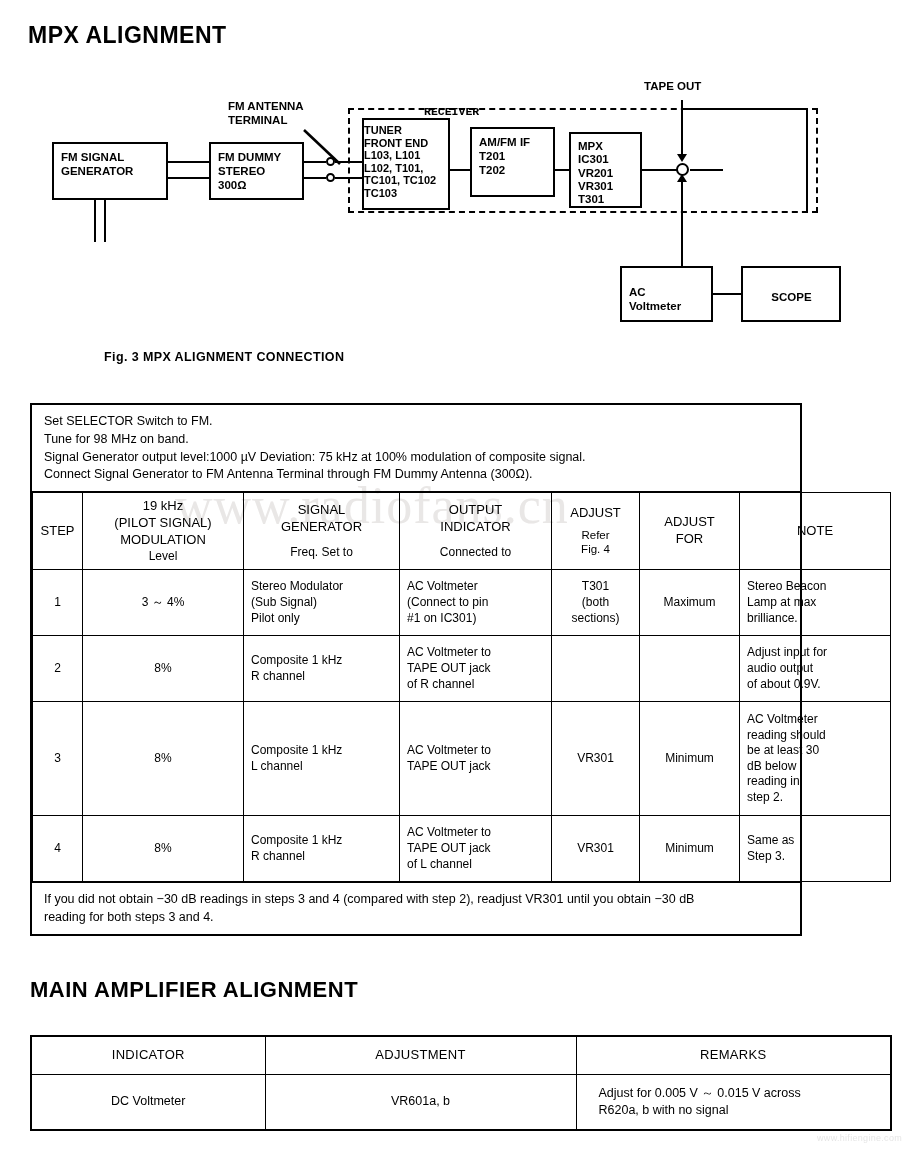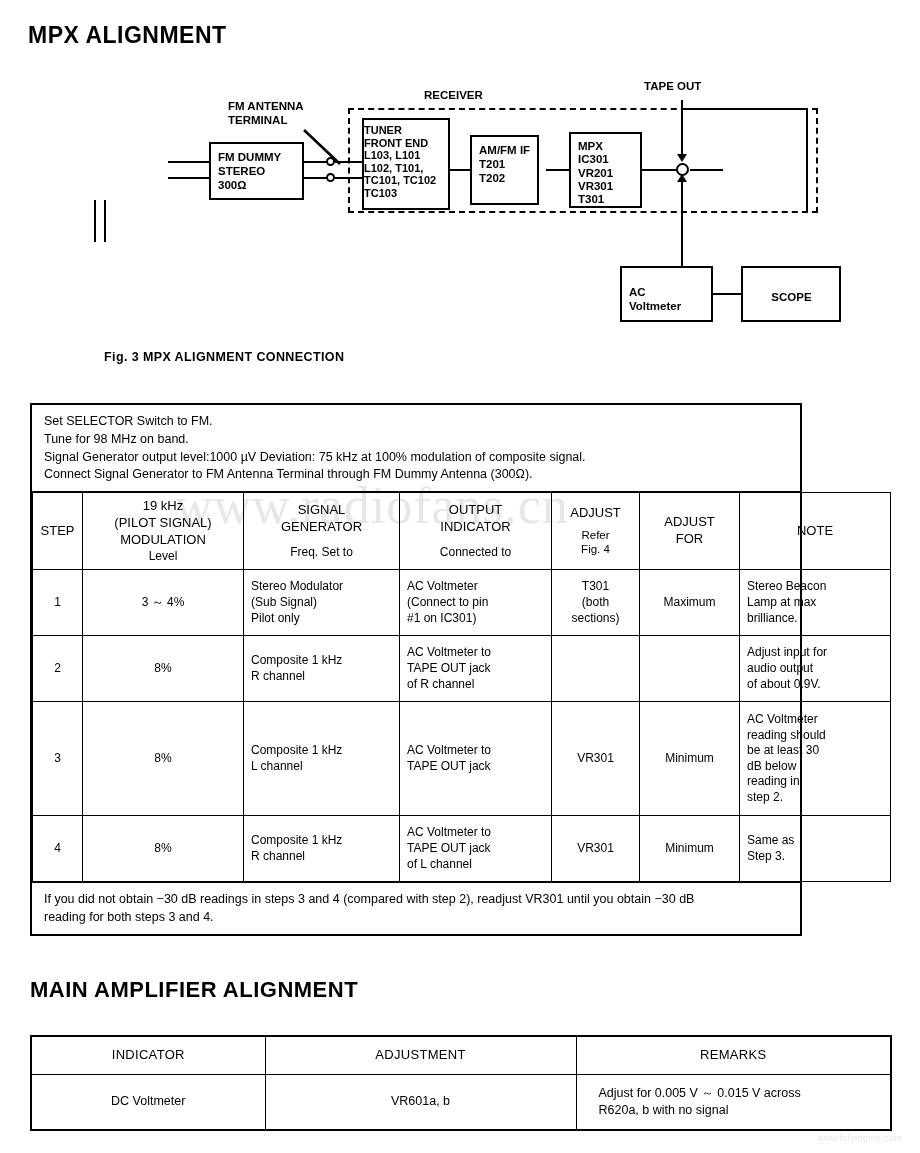--- a/index.html
+++ b/index.html
@@ -119,21 +119,21 @@
   <div class="h-main" id="title-mpx">MPX ALIGNMENT</div>
 
   <div class="diagram">
 
     <div class="dashbox" style="left:348px;top:38px;width:470px;height:105px;border-width:2px;border-style:dashed;"></div>
 
     <div class="lbl" style="left:228px;top:30px;text-align:left;">
       <span>FM ANTENNA</span><br>
       <span>TERMINAL</span>
     </div>
-    <div class="lbl" style="left:424px;top:19px;">RECEIVER</div>
+    <div class="lbl" style="left:424px;top:35px;font-family:Liberation Mono, monospace;">RECEIVER</div>
     <div class="lbl" style="left:644px;top:10px;">TAPE OUT</div>
 
     <svg class="pointer" style="left:300px;top:58px;width:46px;height:40px;" viewBox="0 0 46 40">
       <line x1="4" y1="2" x2="40" y2="36" stroke="#000" stroke-width="2.6"></line>
     </svg>
 
     <div class="wire h" style="left:168px;top:91px;width:41px;"></div>
     <div class="wire h" style="left:168px;top:107px;width:41px;"></div>
 
     <div class="wire h" style="left:304px;top:91px;width:22px;"></div>
@@ -159,38 +159,42 @@
 
     <div class="wire v" style="left:681px;top:112px;height:88px;"></div>
     <div class="arrow-up" style="left:677px;top:104px;"></div>
     <div class="junc" style="left:676px;top:93px;"></div>
 
     <div class="wire v" style="left:806px;top:38px;height:105px;"></div>
     <div class="wire h" style="left:681px;top:38px;width:127px;"></div>
 
     <div class="wire h" style="left:713px;top:223px;width:28px;"></div>
 
+    <div class="bx" style="left:52px;top:72px;width:116px;height:58px;">
+      <span class="ln">FM SIGNAL</span>
+      <span class="ln">GENERATOR</span>
+    </div>
 
 
     <div class="bx" style="left:209px;top:72px;width:95px;height:58px;">
       <span class="ln">FM DUMMY</span>
       <span class="ln">STEREO</span>
       <span class="ln">300Ω</span>
     </div>
 
     <div class="bx small" style="left:362px;top:48px;width:88px;height:92px;padding:4px 3px 2px 0;line-height:1.14;">
       <span class="ln">TUNER</span>
       <span class="ln">FRONT END</span>
       <span class="ln">L103, L101</span>
       <span class="ln">L102, T101,</span>
       <span class="ln">TC101, TC102</span>
       <span class="ln">TC103</span>
     </div>
 
-    <div class="bx" style="left:470px;top:65px;width:69px;height:70px;">
+    <div class="bx" style="left:470px;top:57px;width:85px;height:70px;">
       <span class="ln">AM/FM IF</span>
       <span class="ln">T201</span>
       <span class="ln">T202</span>
     </div>
 
     <div class="bx" style="left:569px;top:62px;width:73px;height:76px;line-height:1.16;">
       <span class="ln">MPX</span>
       <span class="ln">IC301</span>
       <span class="ln">VR201</span>
       <span class="ln">VR301</span>

